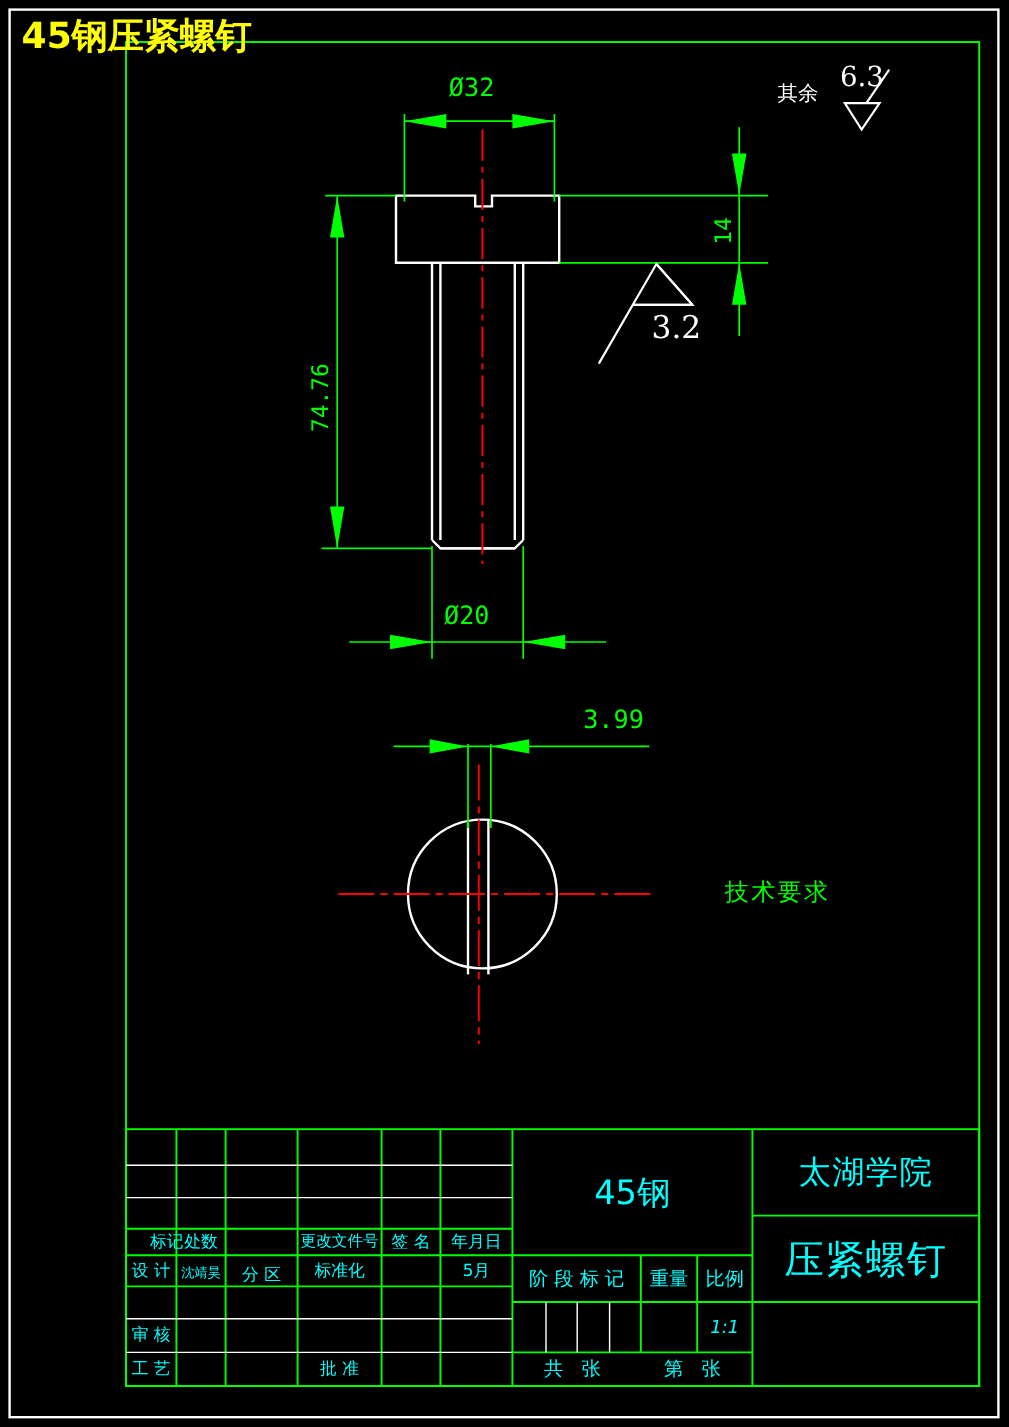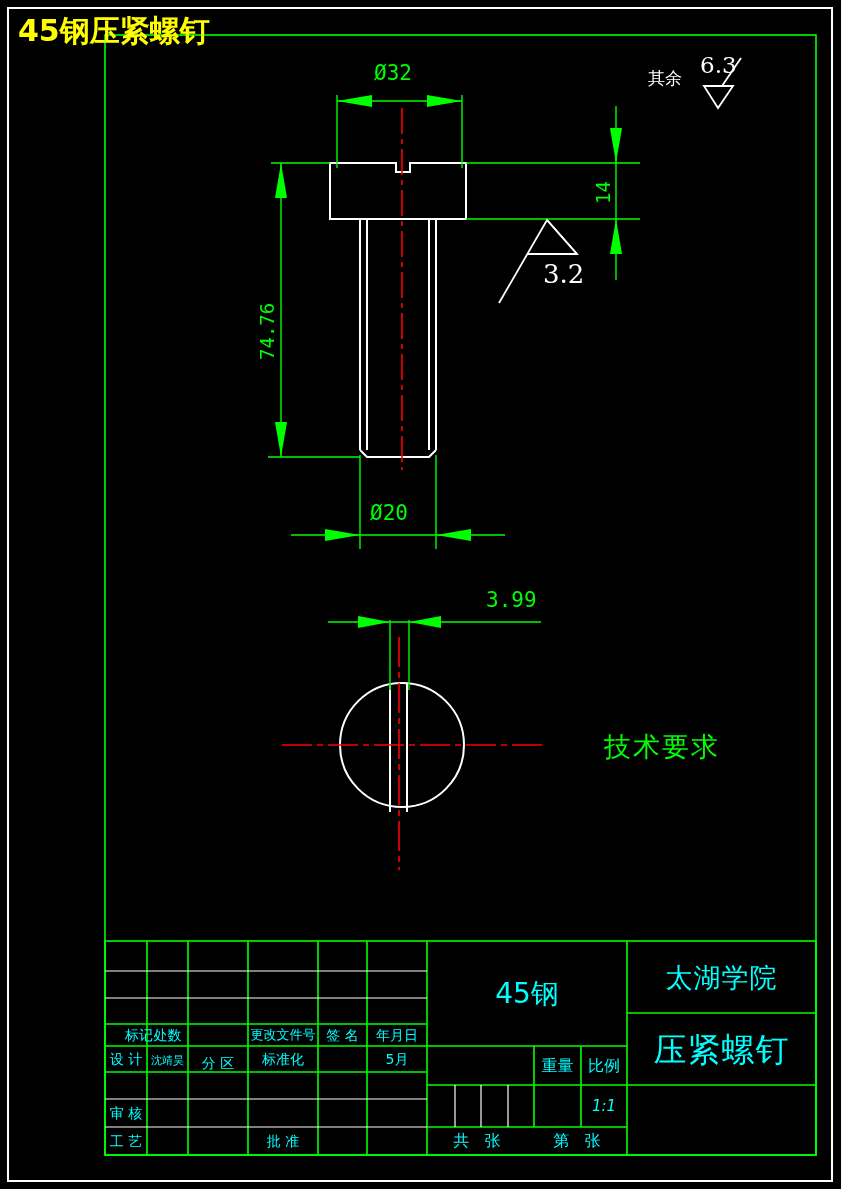--- a/index.html
+++ b/index.html
@@ -56,21 +56,21 @@
     font-size: 26px;
   }
   .note-cn {
     color: #ffffff;
     font-family: "DejaVu Sans", sans-serif;
     font-size: 17px;
   }
   #tech-req {
     color: #00ff00;
     font-family: "DejaVu Sans", sans-serif;
-    font-size: 27px;
+    font-size: 20px;
     letter-spacing: 2px;
   }
   .tb-cell {
     position: absolute;
     display: flex;
     align-items: center;
     justify-content: center;
     color: #00ffff;
     font-family: "DejaVu Sans", sans-serif;
     white-space: pre;
@@ -230,20 +230,21 @@
   <div class="tb-cell" style="left:248px; top:1046px; width:70px; height:26px; font-size:14px;">标准化</div>
   <div class="tb-cell" style="left:367px; top:1046px; width:60px; height:26px; font-size:14px; font-family:'DejaVu Sans',sans-serif;">5月</div>
 
   <div class="tb-cell" style="left:105px; top:1099px; width:42px; height:28px; font-size:14px;">审 核</div>
 
   <div class="tb-cell" style="left:105px; top:1127px; width:42px; height:28px; font-size:14px;">工 艺</div>
   <div class="tb-cell" style="left:248px; top:1127px; width:70px; height:28px; font-size:14px;">批 准</div>
 
   <div class="tb-cell" style="left:427px; top:941px; width:200px; height:105px; font-size:28px;">45钢</div>
 
+  <div class="tb-cell" style="left:427px; top:1046px; width:107px; height:39px; font-size:16px;">阶 段 标 记</div>
   <div class="tb-cell" style="left:534px; top:1046px; width:47px;  height:39px; font-size:16px;">重量</div>
   <div class="tb-cell" style="left:581px; top:1046px; width:46px;  height:39px; font-size:16px;">比例</div>
 
   <div class="tb-cell" style="left:581px; top:1085px; width:46px; height:42px; font-size:15px; font-style:italic;text-align:center;">1:1</div>
 
   <div class="tb-cell" style="left:427px; top:1127px; width:100px; height:28px; font-size:16px;">共   张</div>
   <div class="tb-cell" style="left:527px; top:1127px; width:100px; height:28px; font-size:16px;">第   张</div>
 
   <div class="tb-cell" style="left:627px; top:941px; width:189px; height:72px; font-size:27px; letter-spacing:1px;">太湖学院</div>
   <div class="tb-cell" style="left:627px; top:1013px; width:189px; height:72px; font-size:33px; letter-spacing:1px;">压紧螺钉</div>

